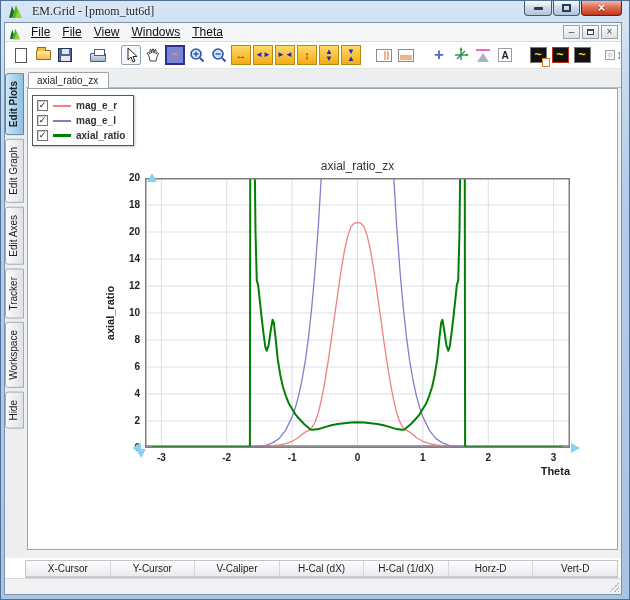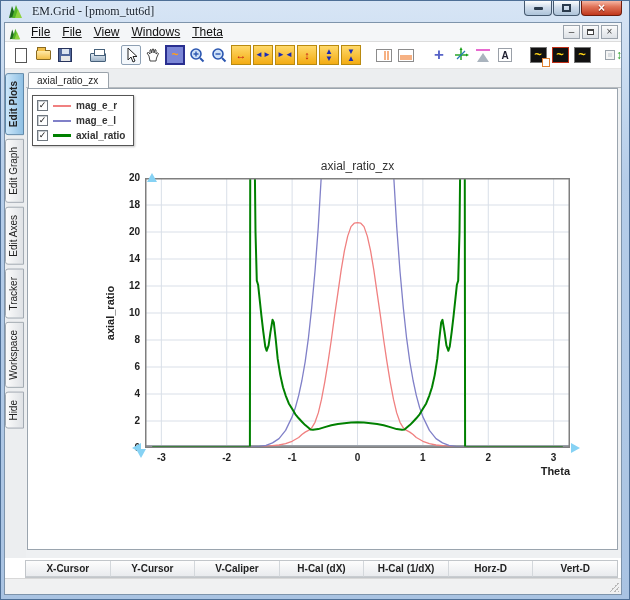--- a/index.html
+++ b/index.html
@@ -98,21 +98,21 @@
   .handle{position:absolute;width:0;height:0;}
   .h-up{border-left:5px solid transparent;border-right:5px solid transparent;border-bottom:9px solid #86d2f4;left:119px;top:84px;}
   .h-dl1{border-top:5px solid transparent;border-bottom:5px solid transparent;border-right:9px solid #86d2f4;left:104px;top:354px;}
   .h-dl2{border-left:5px solid transparent;border-right:5px solid transparent;border-top:9px solid #86d2f4;left:108px;top:360px;}
   .h-r{border-top:5px solid transparent;border-bottom:5px solid transparent;border-left:9px solid #86d2f4;left:543px;top:354px;}
   
   .stable{margin:2px 3px 0 20px;border:1px solid #c2c6ca;flex-shrink:0;background:#fff;}
   .srow{display:flex;}
   .scell{flex:1;font-size:10px;text-align:center;padding:2px 0;border-right:1px solid #d4d8dc;overflow:hidden;}
   .scell:last-child{border-right:none;text-align:center;}
-  .srow.head .scell{font-weight:bold;color:#222;background:linear-gradient(#fdfdfd,#e9ebee);border-bottom:1px solid #c8ccd0;}
+  .srow.head .scell{font-weight:normal;color:#222;background:linear-gradient(#fdfdfd,#e9ebee);border-bottom:1px solid #c8ccd0;}
   .srow.vals .scell{color:#111;background:#f7f8f9;height:17px;}
   
   .statusbar{height:16px;background:#f0f1f2;border-top:1px solid #d8d8d8;position:relative;flex-shrink:0;}
   .grip{position:absolute;right:2px;bottom:2px;width:10px;height:10px;
     background:linear-gradient(135deg,transparent 0 50%,#b8b8b8 50% 58%,transparent 58% 72%,#b8b8b8 72% 80%,transparent 80% 92%,#b8b8b8 92%);}
 </style>
 </head>
 <body>
 
 <div class="window">

